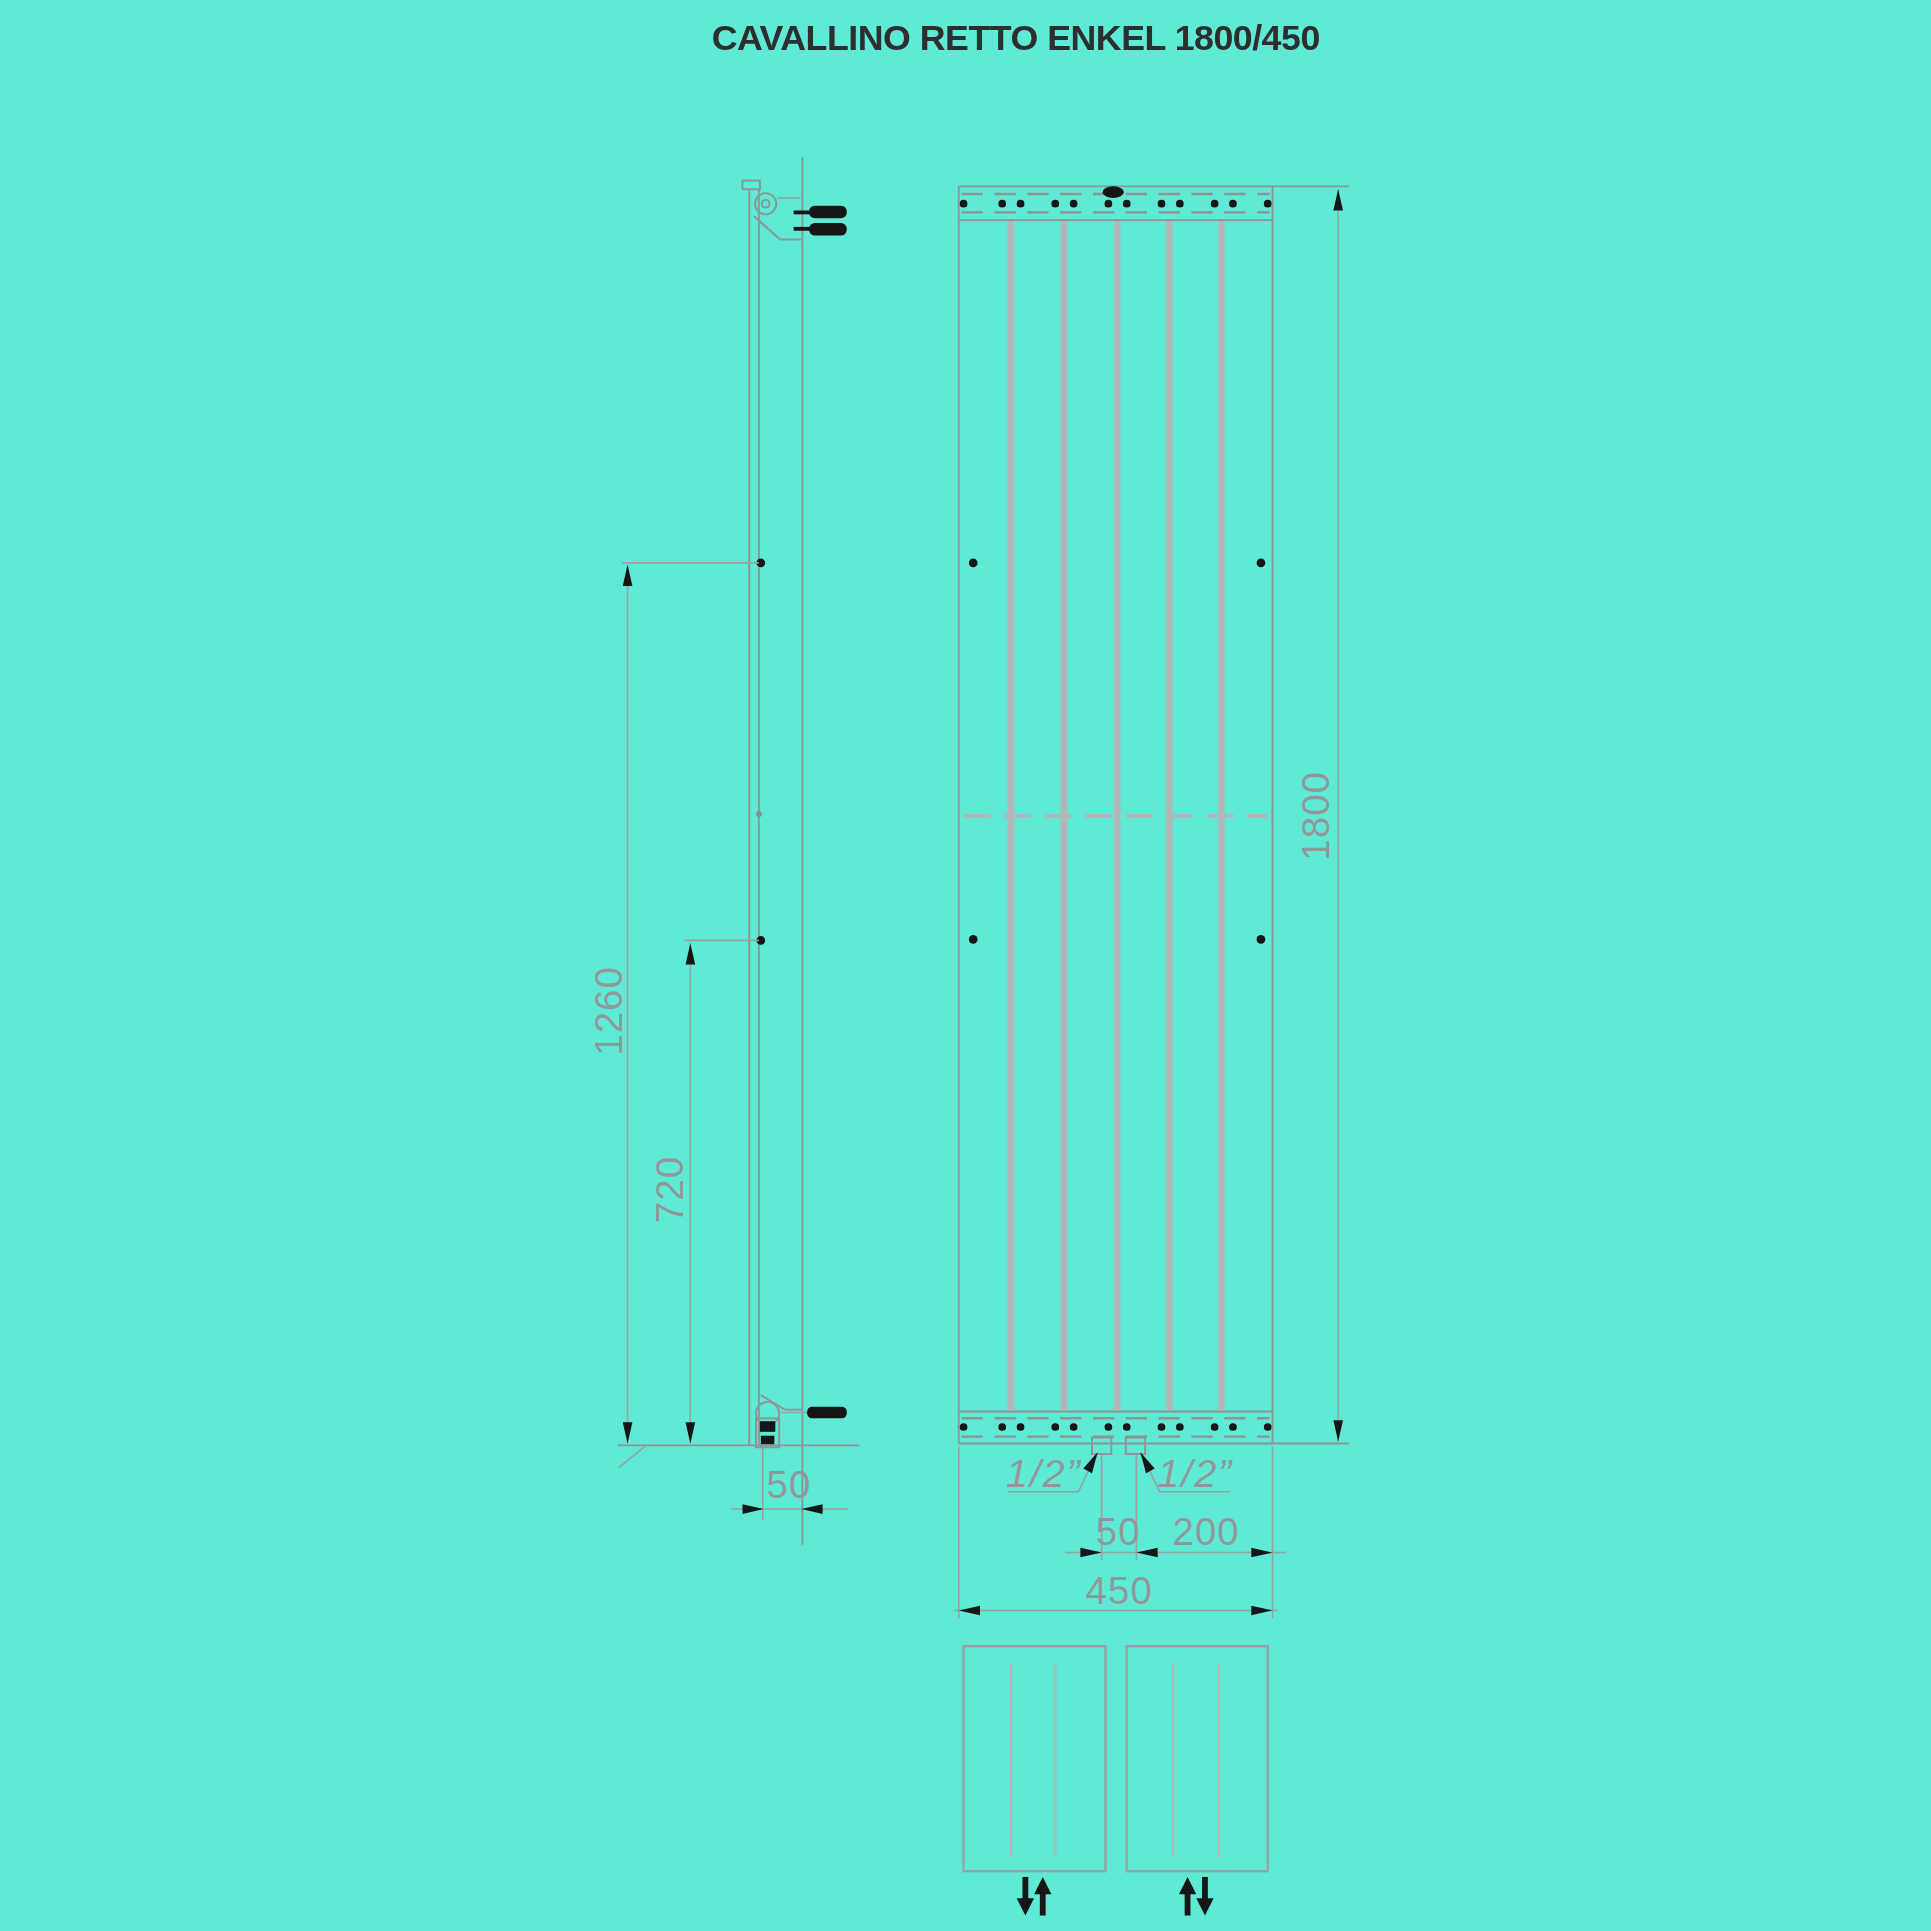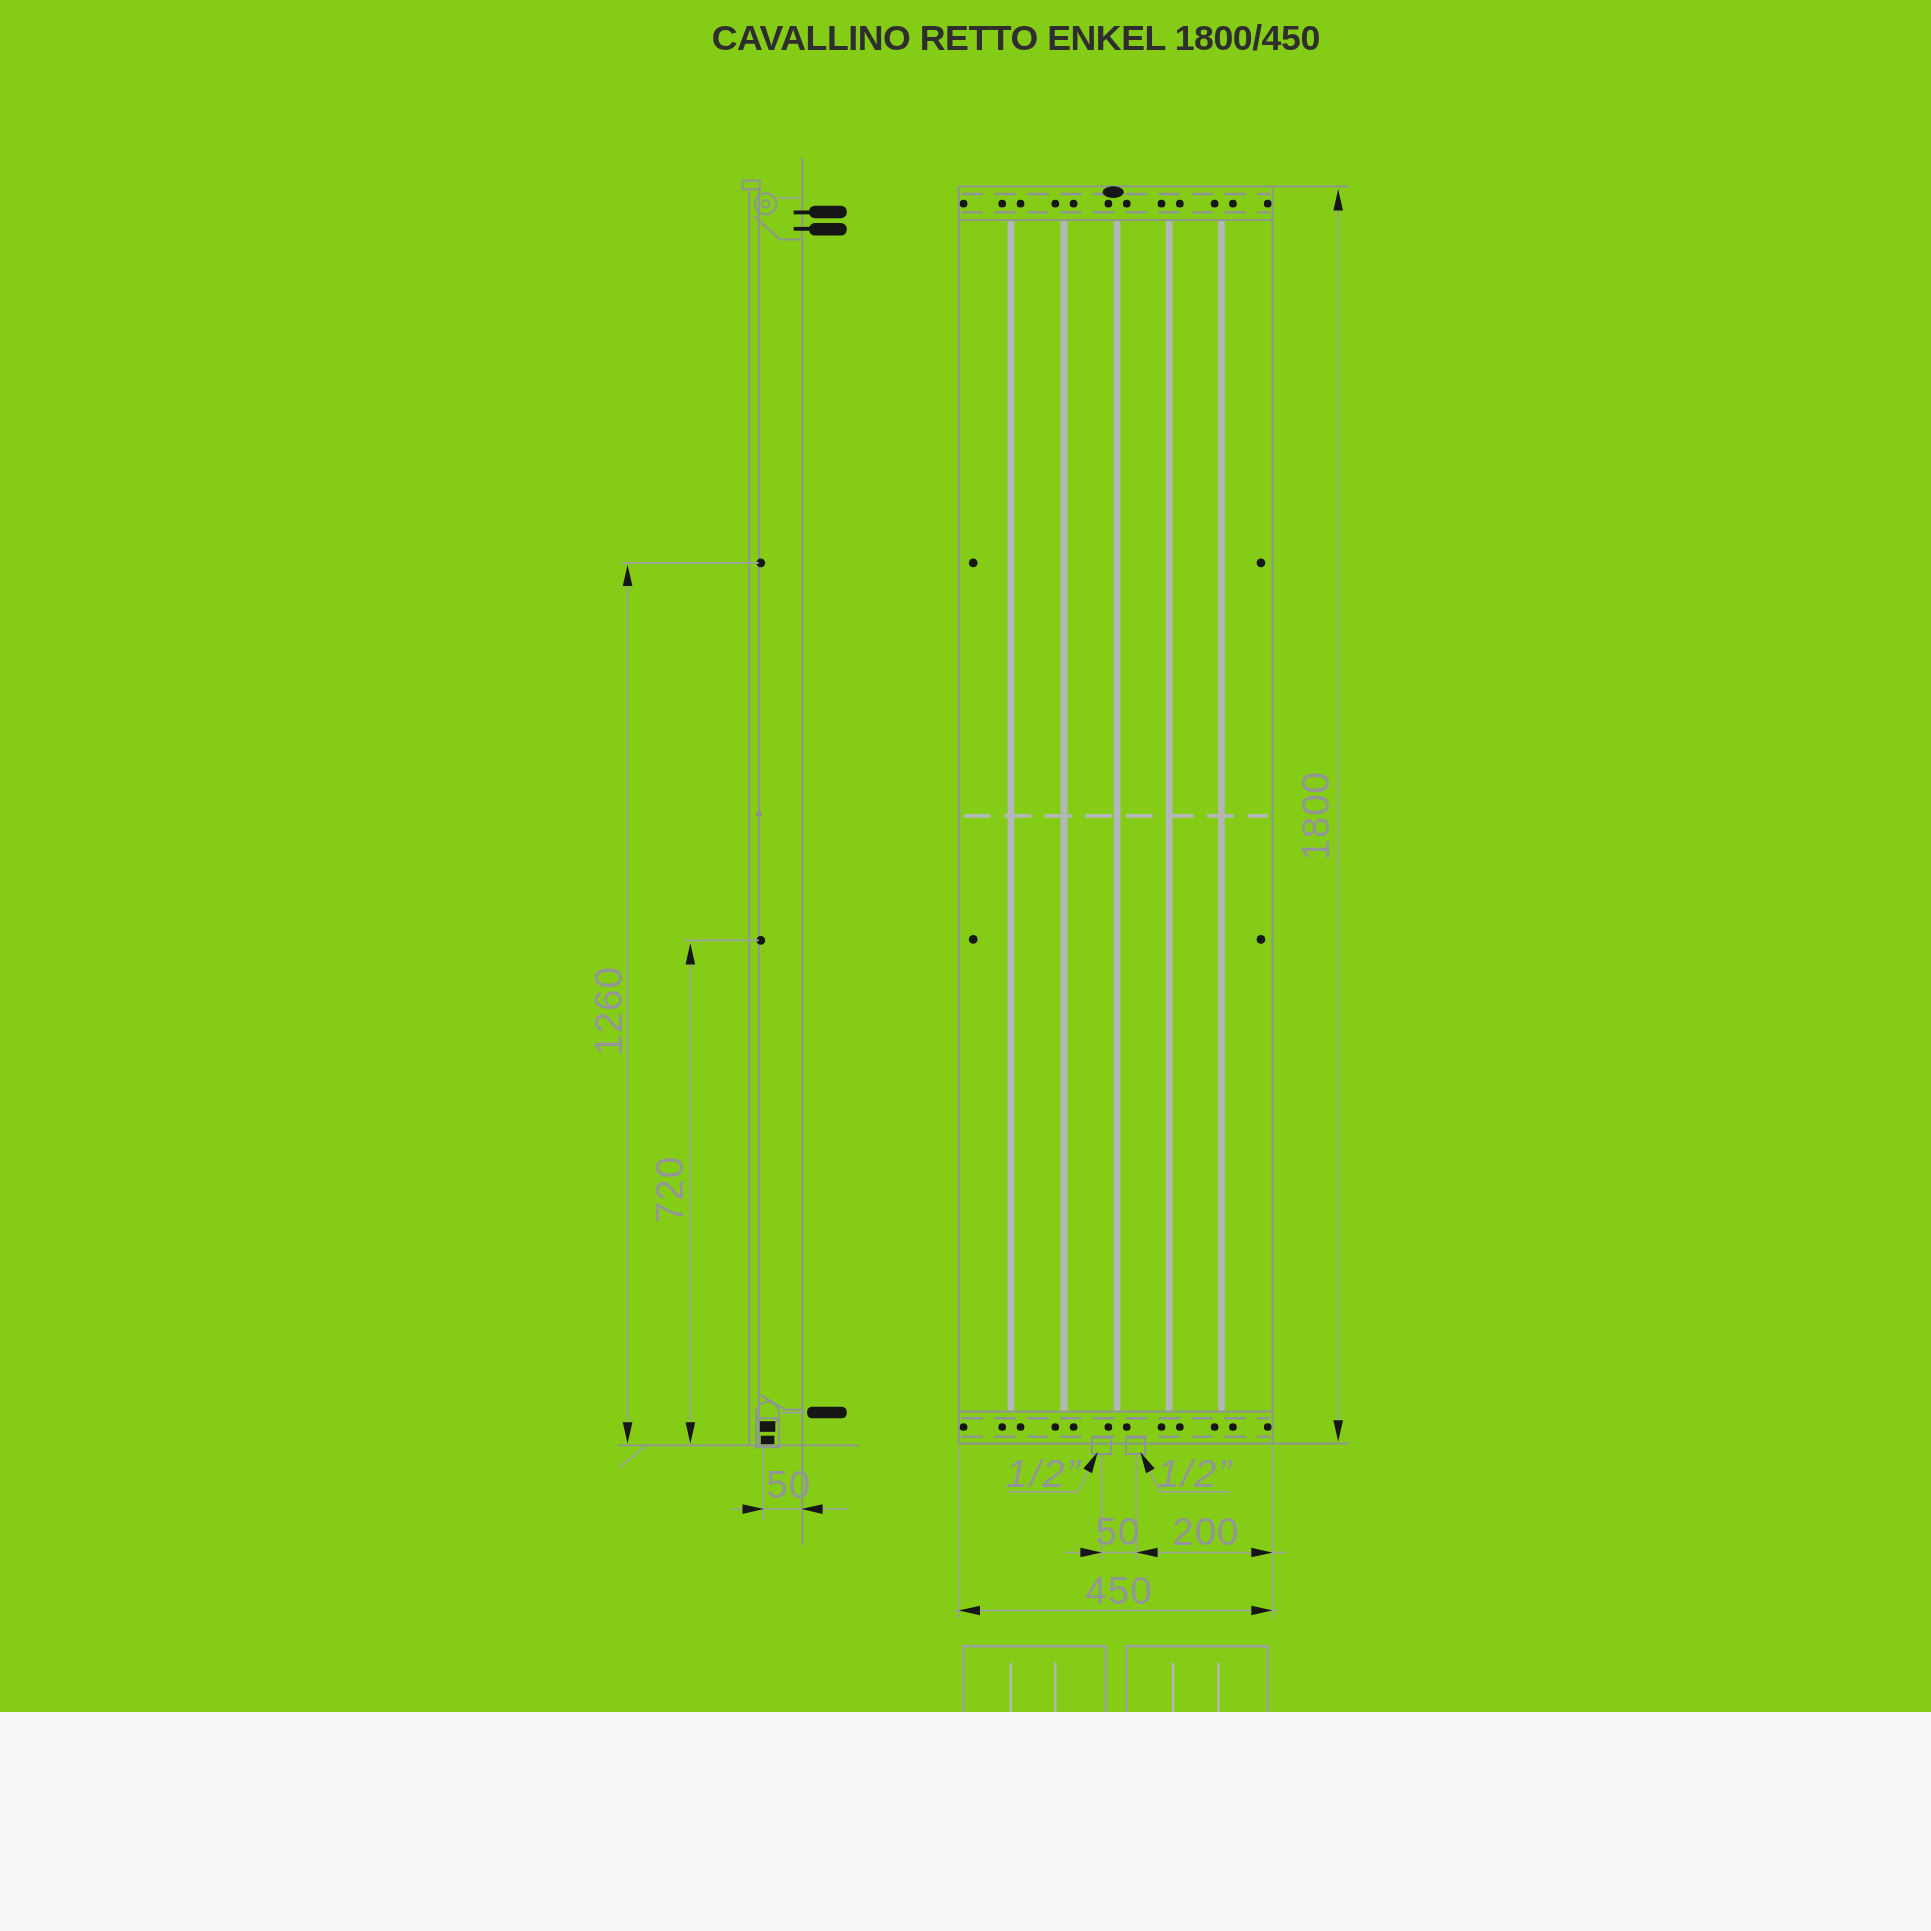--- a/index.html
+++ b/index.html
@@ -1,16 +1,16 @@
 <!DOCTYPE html>
 <html><head>
 <meta charset="utf-8">
 <style>
   html,body{margin:0;padding:0;background:#f6f6f6;}
-  .page{position:relative;width:1931px;height:1712px;background:#84cc16;
+  .page{position:relative;width:1931px;height:1931px;background:#5eead4;
         font-family:"Liberation Sans", sans-serif;}
   svg{display:block;}
   .title-text{font-family:"Liberation Sans", sans-serif;font-weight:bold;
               font-size:37px;letter-spacing:-0.5px;fill:#2e2e2e;}
   .dim-text{font-family:"Liberation Sans", sans-serif;font-size:40px;
             fill:#939699;letter-spacing:1px;}
   .conn-text{font-family:"Liberation Sans", sans-serif;font-size:41px;
              font-style:italic;fill:#939699;letter-spacing:2px;}
   .ln{stroke:#8f9496;stroke-width:2;fill:none;}
   .lnthin{stroke:#9aa0a3;stroke-width:1.6;fill:none;}

